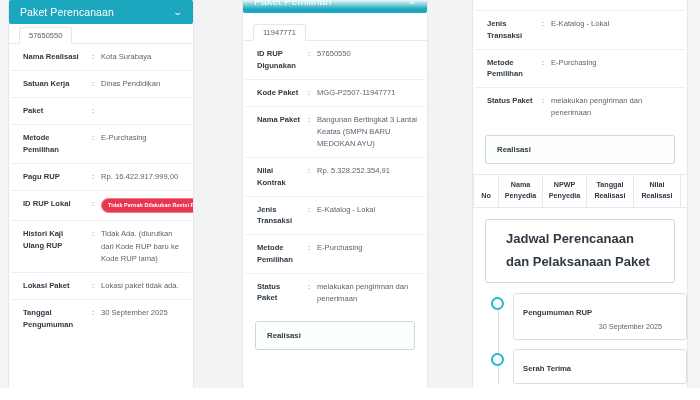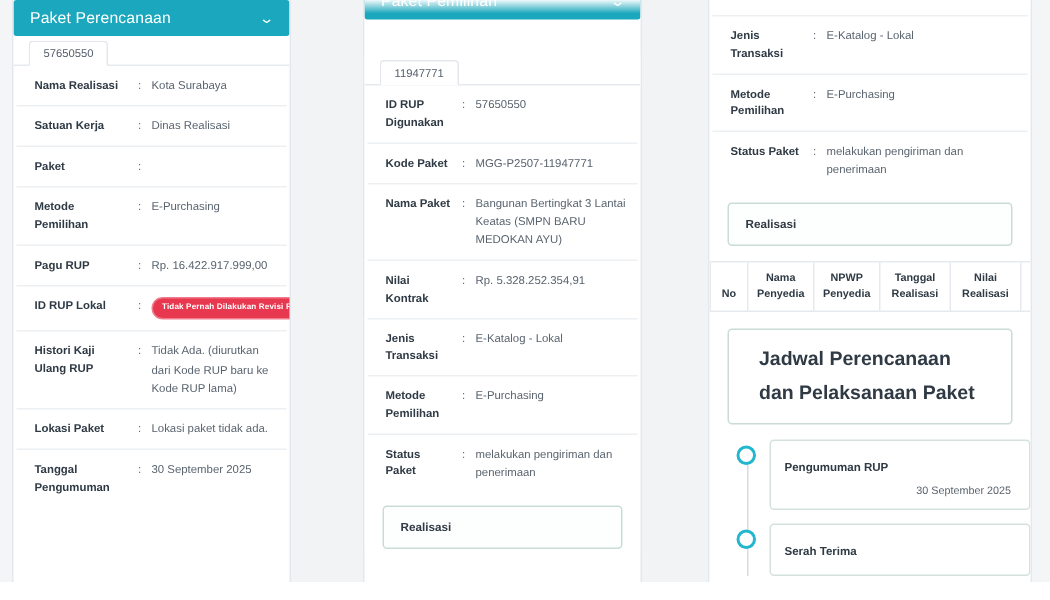--- a/index.html
+++ b/index.html
@@ -192,21 +192,21 @@
     position: absolute;
     left: -22px; top: 4px;
     width: 13px; height: 13px;
     border-radius: 50%;
     border: 2px solid #23b6cf;
     background: #ffffff;
   }
   .tl-card {
     border: 1px solid #d5e2dc;
     border-radius: 3px;
-    padding: 7px 12px 8px 9px;
+    padding: 7px 24px 8px 9px;
     background: #fff;
     min-height: 20px;
   }
   .tl-title {
     font-size: 7.7px;
     font-weight: bold;
     color: #2f3a45;
     display: inline-block;
   }
   .tl-date {
@@ -261,21 +261,21 @@
 
       <div class="row">
         <div class="lbl">Nama Realisasi</div>
         <div class="colon">:</div>
         <div class="val">Kota Surabaya</div>
       </div>
 
       <div class="row">
         <div class="lbl">Satuan Kerja</div>
         <div class="colon">:</div>
-        <div class="val">Dinas Realisasi</div>
+        <div class="val">Dinas Pendidikan</div>
       </div>
 
       <div class="row">
         <div class="lbl">Paket</div>
         <div class="colon">:</div>
       </div>
 
       <div class="row">
         <div class="lbl">Metode Pemilihan</div>
         <div class="colon">:</div>
@@ -323,21 +323,21 @@
   <div class="gutter" style="left:194px; width:48px;"></div>
 
   <div class="panel p2" style="left:242px; width:186px; height:400px;">
 
     <div class="panel-inner" style="top:-11px;">
       <div class="acc-header">
         <span>Paket Pemilihan</span>
         <span class="chev">⌄</span>
       </div>
 
-      <div class="tabstrip" style="margin-top:24px;">
+      <div class="tabstrip" style="margin-top:8px;">
         <div class="tab">11947771</div>
       </div>
 
       <div class="rows">
 
         <div class="row">
           <div class="lbl">ID RUP Digunakan</div>
           <div class="colon">:</div>
           <div class="val">57650550</div>
         </div>

